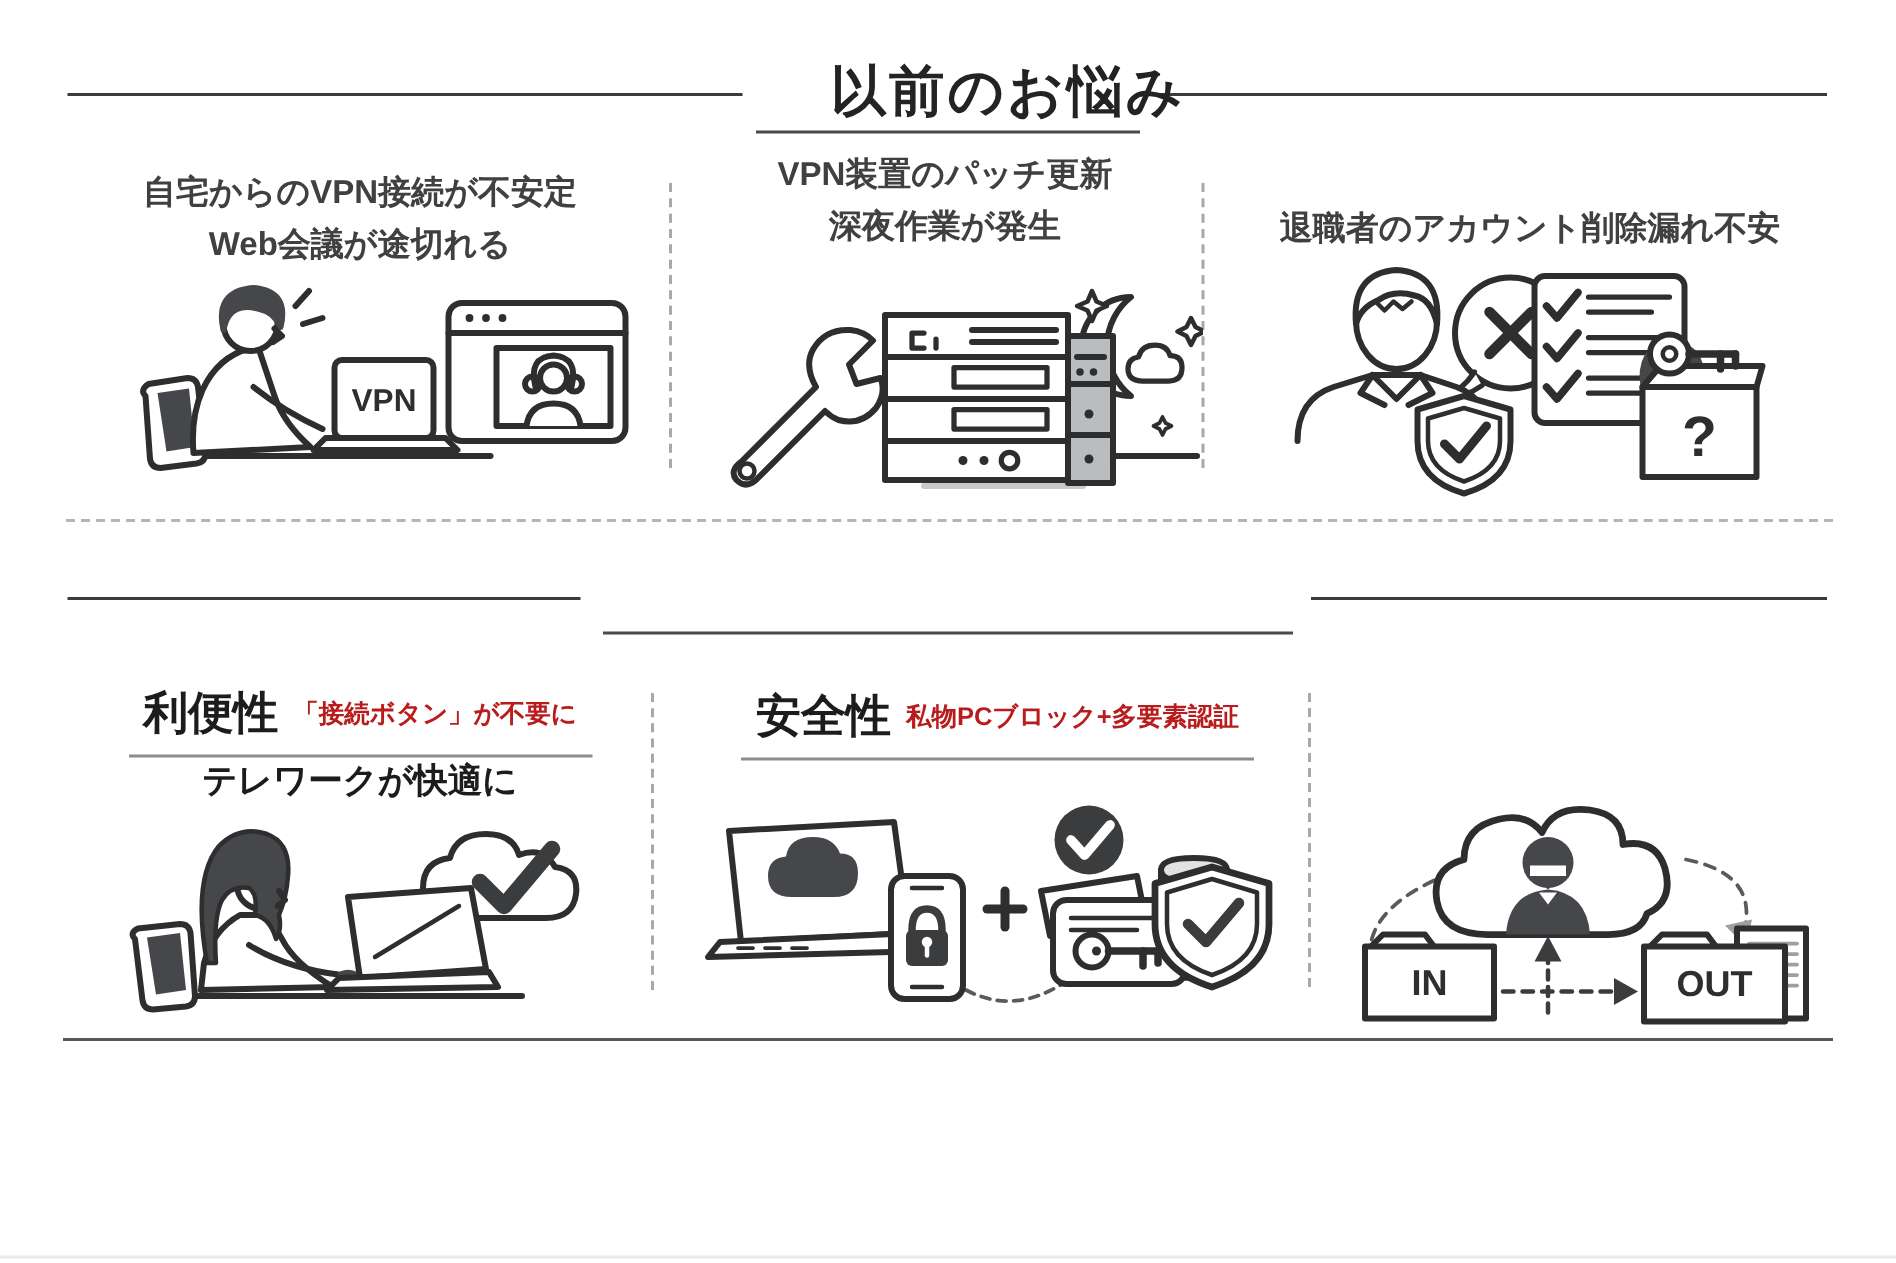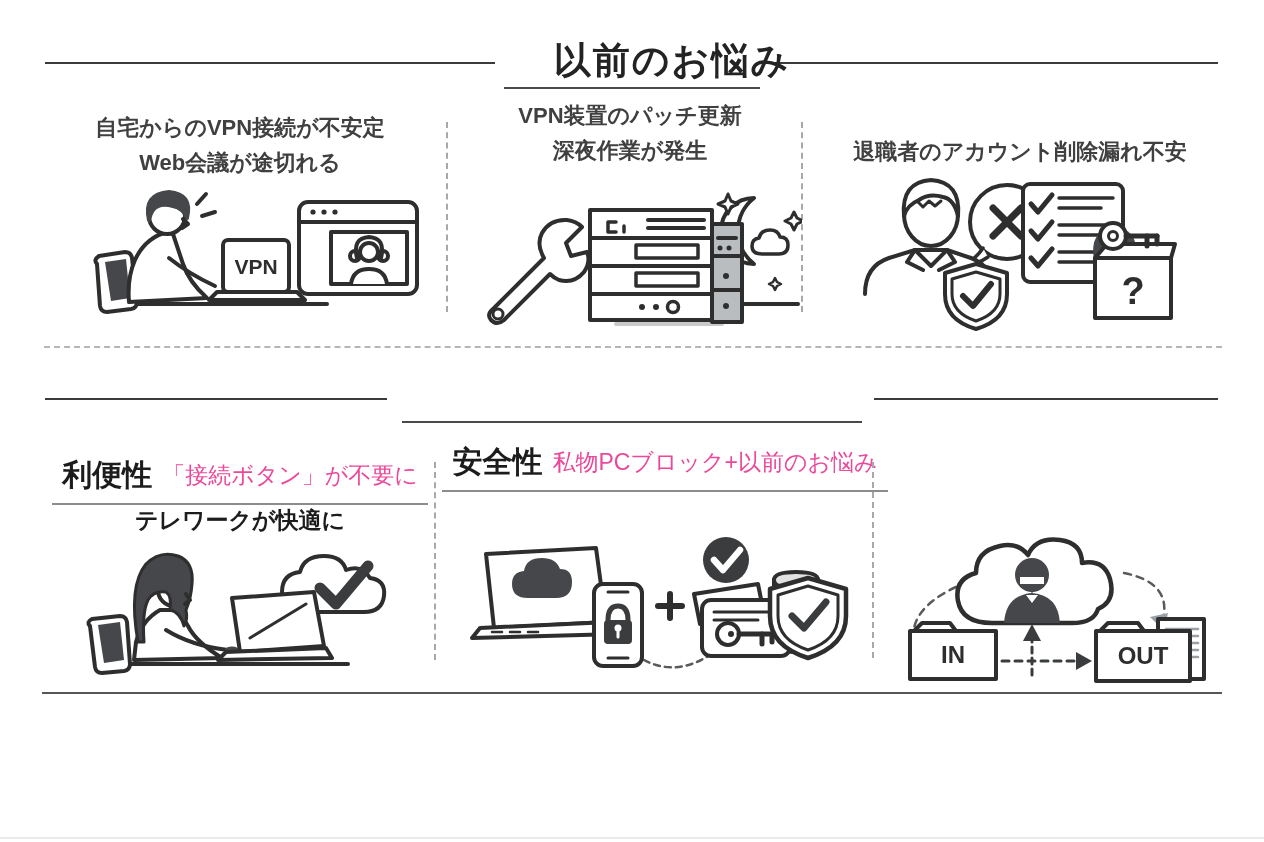--- a/index.html
+++ b/index.html
@@ -16,21 +16,21 @@
   .title-underline{position:absolute;height:2px;background:#4a4a4a;}
   .col-text{position:absolute;text-align:center;font-weight:bold;font-size:22px;line-height:35px;color:#404040;}
   .vdash{position:absolute;width:0;border-left:2px dashed #a8a8a8;}
   .hdash{position:absolute;border-top:2px dashed #b5b5b5;height:0;}
   .benefit{position:absolute;display:flex;flex-direction:column;align-items:center;}
   .benefit .head{
     display:inline-flex;align-items:center;gap:10px;white-space:nowrap;
     border-bottom:2px solid #8c8c8c;padding:0 10px 7px 10px;
   }
   .benefit .kw{font-weight:bold;font-size:30px;color:#1c1c1c;}
-  .benefit .hl{font-weight:normal;font-size:23px;color:#ec4899;}
+  .benefit .hl{font-weight:bold;font-size:17px;color:#b91c1c;}
   .benefit .sub{font-weight:bold;font-size:23px;color:#1c1c1c;margin-top:0;}
   .footer-rule{position:absolute;height:2px;background:#565656;}
   .faint-rule{position:absolute;height:2px;background:#e8eaec;}
   svg{display:block;}
   svg text{font-family:"Liberation Sans","DejaVu Sans",sans-serif;}
 </style>
 </head>
 <body>
 
 <div class="canvas">
@@ -169,24 +169,24 @@
   <div class="rule" style="left:874px;top:398px;width:344px;"></div>
   <div class="title-underline" style="left:402px;top:421px;width:460px;"></div>
 
   <div class="benefit" style="left:60px;top:455px;width:360px;">
     <div class="head">
       <span class="kw">利便性</span>
       <span class="hl">「接続ボタン」が不要に</span>
     </div>
     <div class="sub">テレワークが快適に</div>
   </div>
-  <div class="benefit" style="left:470px;top:442px;width:390px;">
+  <div class="benefit" style="left:470px;top:457px;width:390px;">
     <div class="head">
       <span class="kw">安全性</span>
-      <span class="hl">私物PCブロック+以前のお悩み</span>
+      <span class="hl">私物PCブロック+多要素認証</span>
     </div>
   </div>
 
   <div class="vdash" style="left:434px;top:462px;height:198px;"></div>
   <div class="vdash" style="left:872px;top:462px;height:196px;"></div>
 
   <div class="abs" style="left:80px;top:546px;">
     <svg width="332" height="142" viewBox="0 0 332 142">
       <g stroke="#2e2e2e" stroke-width="4" fill="none" stroke-linecap="round" stroke-linejoin="round">
         <path d="M230 66 Q204 66 202 46 Q202 28 220 26 Q224 10 244 10 Q262 10 266 24 Q282 18 290 32 Q306 34 304 50 Q302 66 284 66 Z" fill="#fff"></path>

